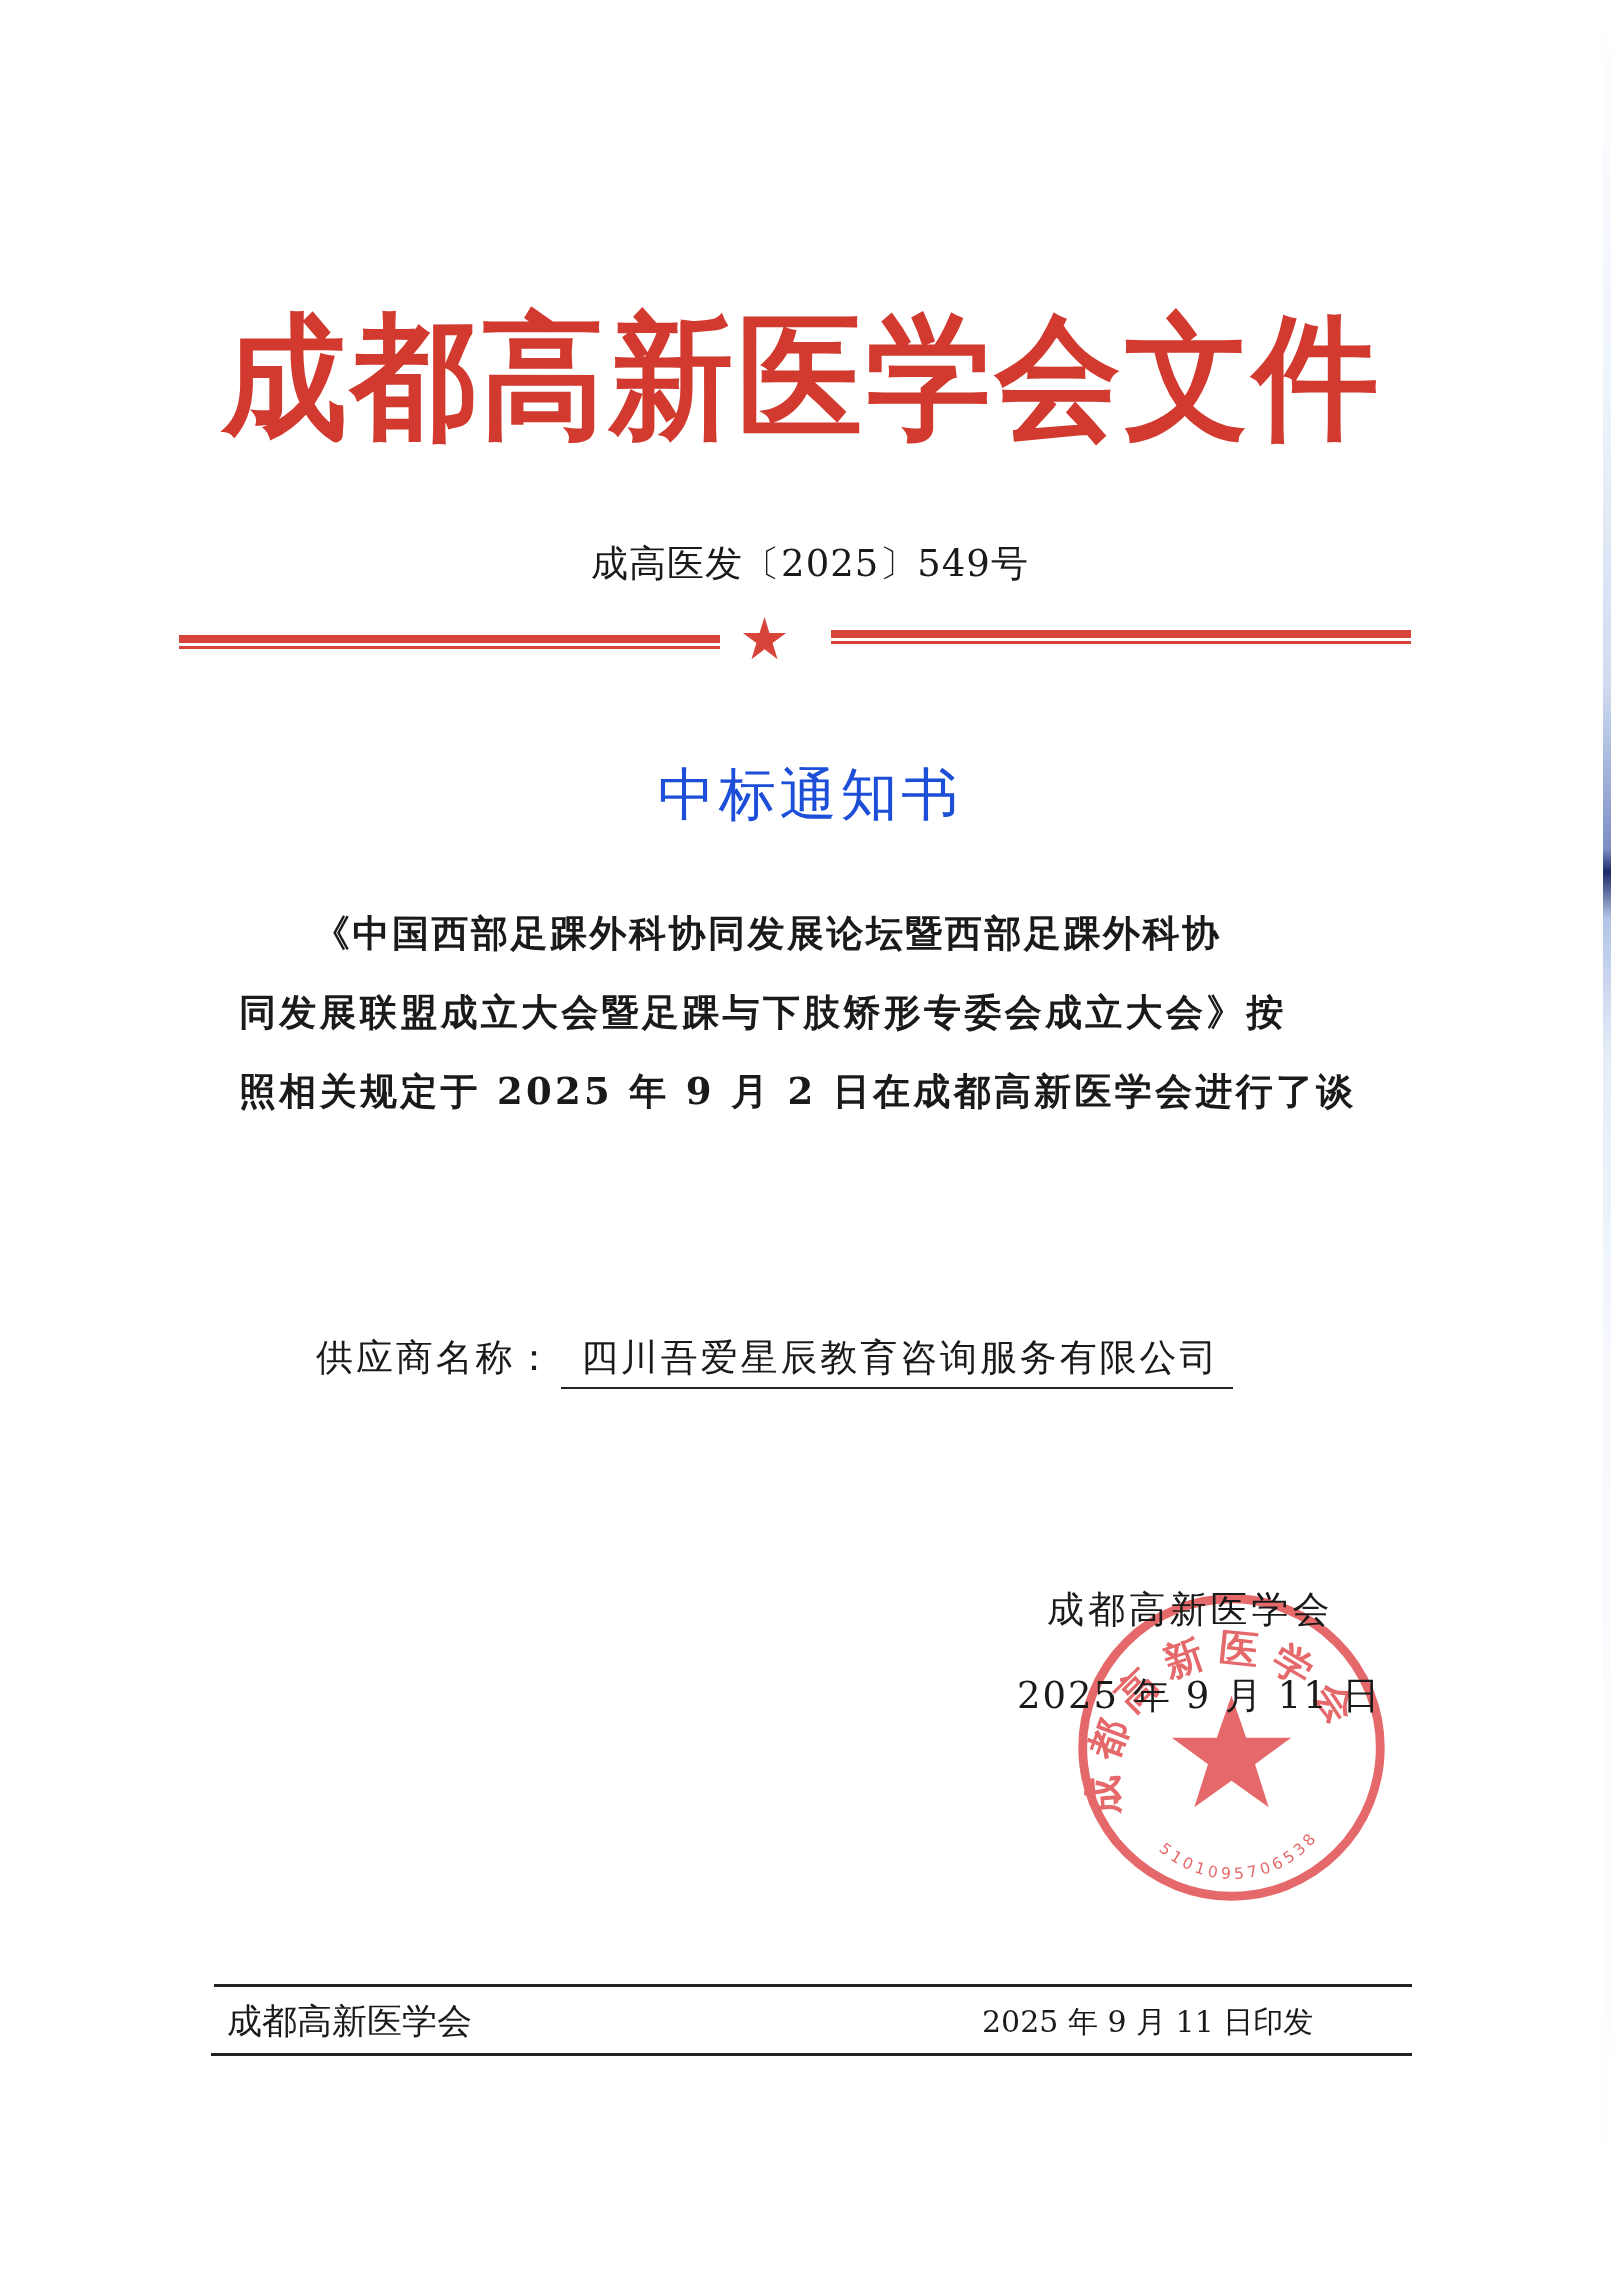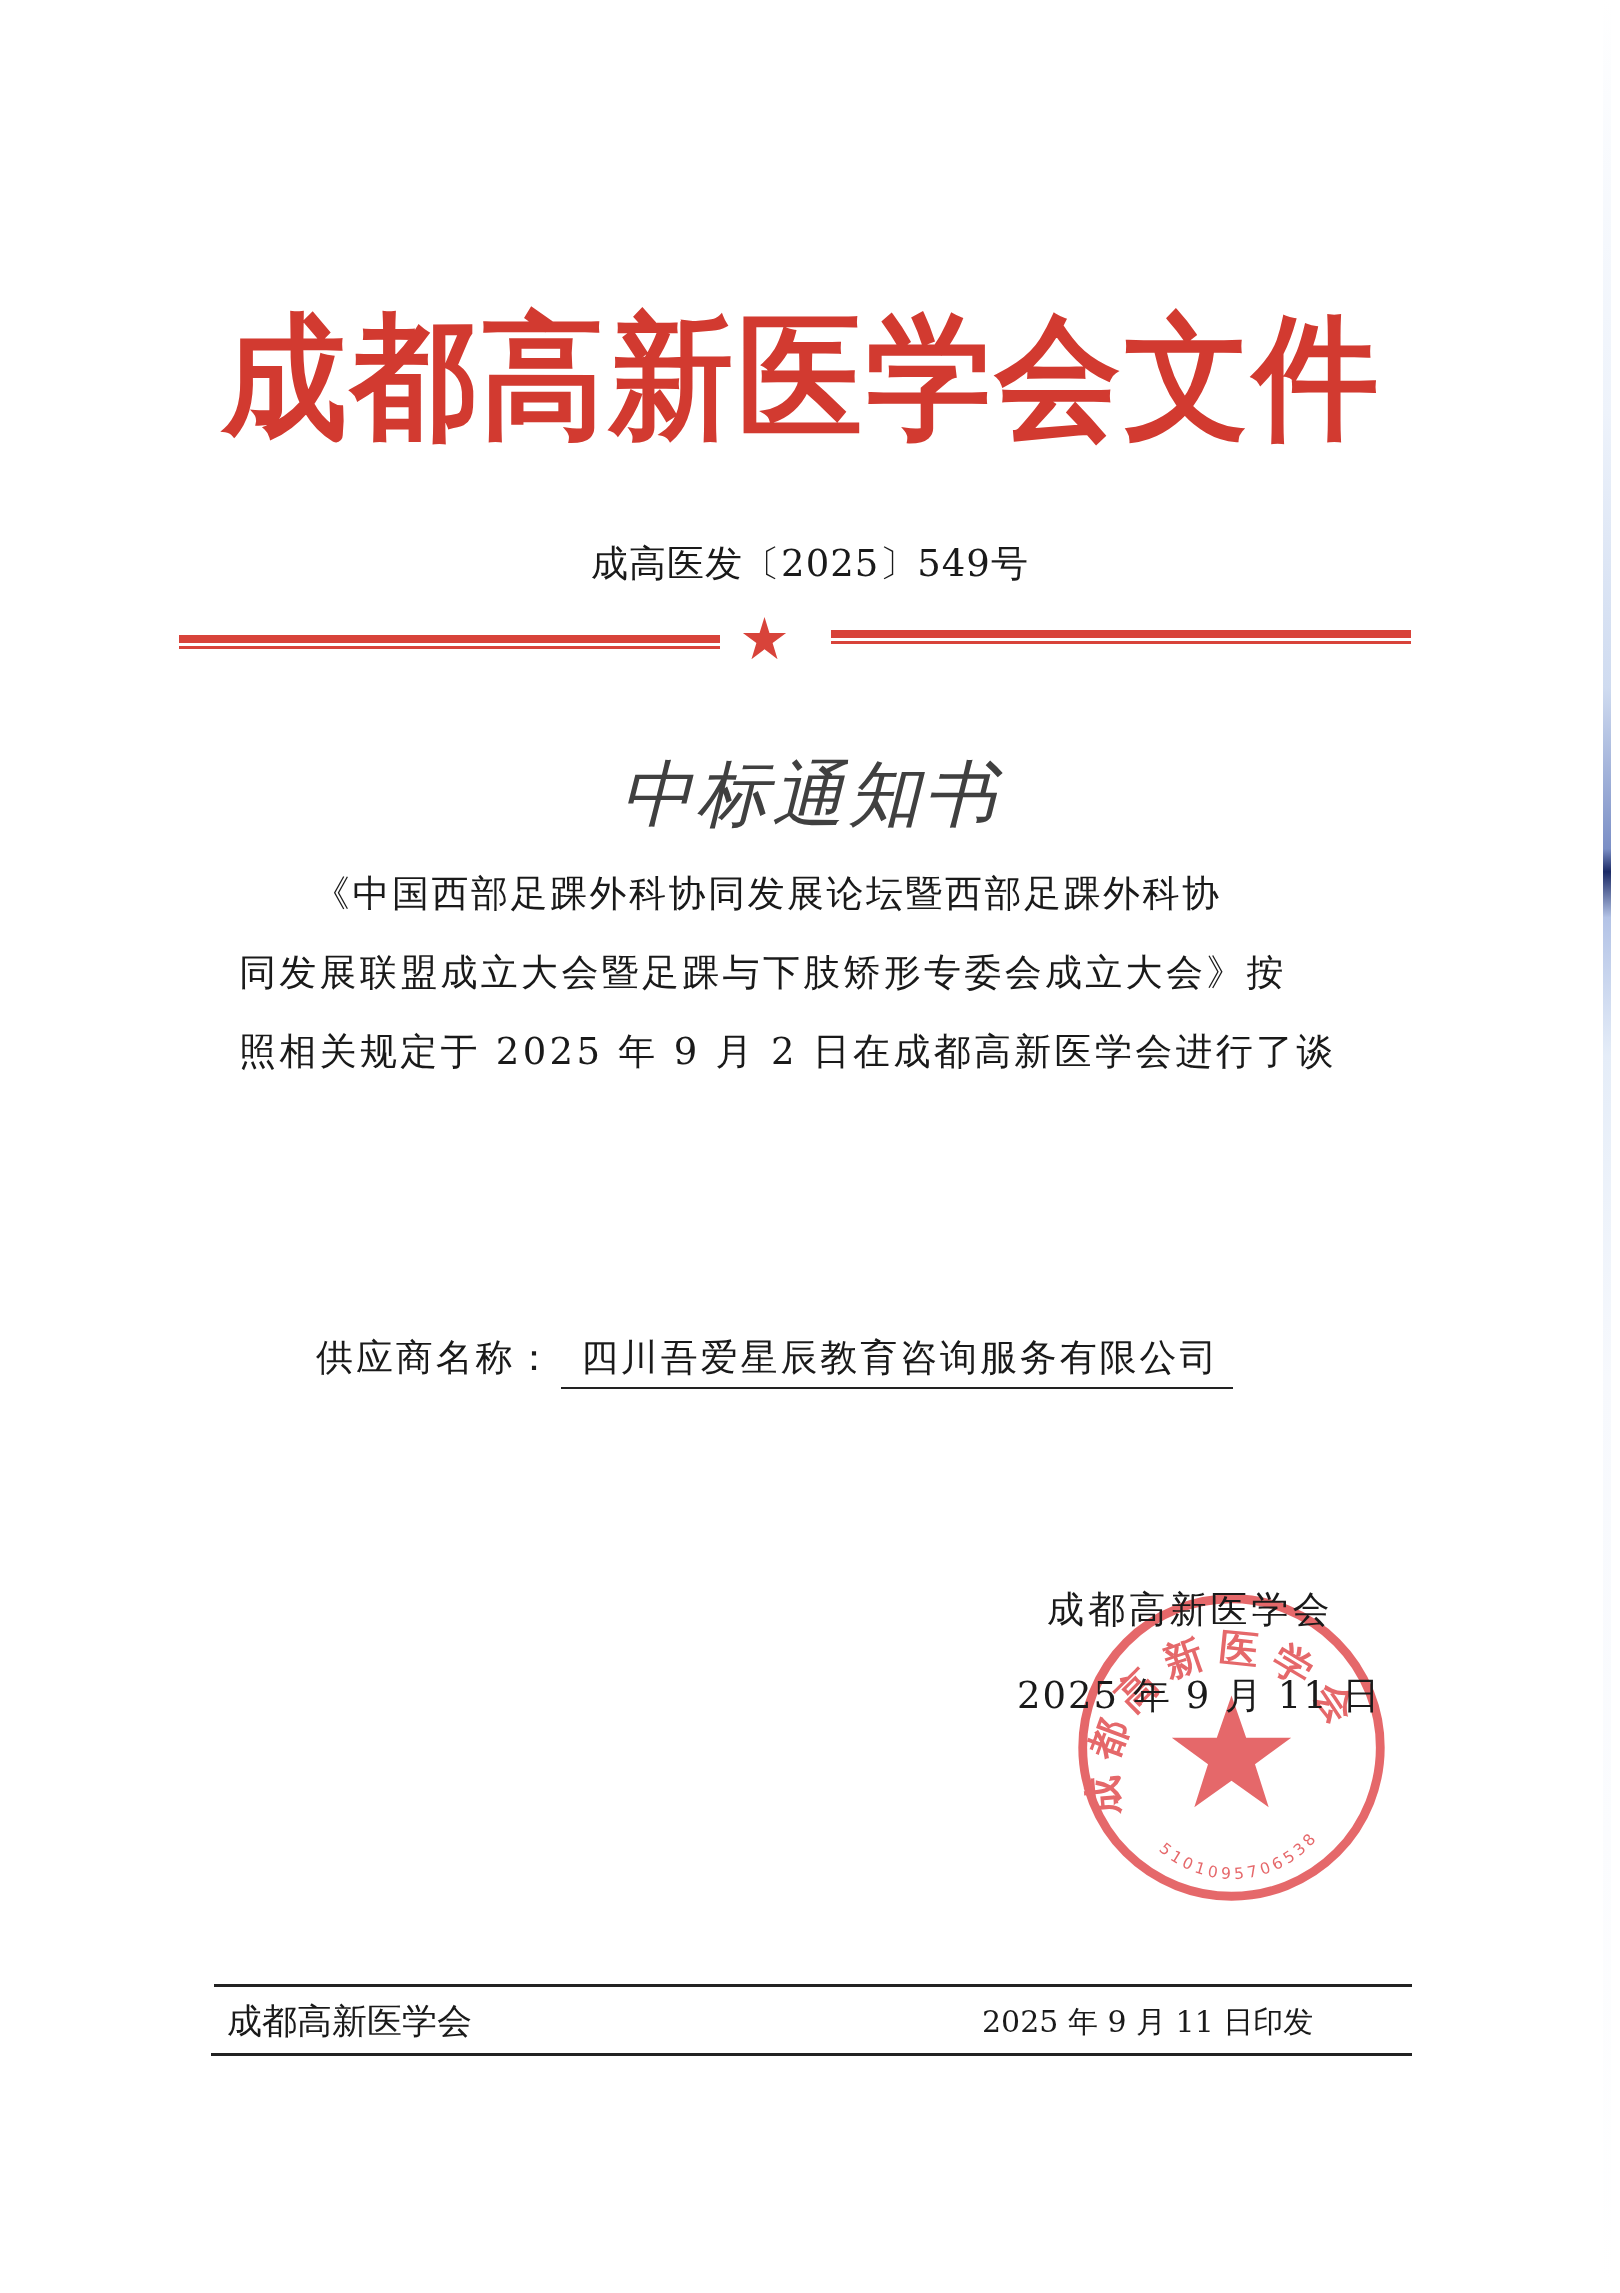--- a/index.html
+++ b/index.html
@@ -15,25 +15,25 @@
            font-size: 37px; line-height: 59px; letter-spacing: 1px; }
 
   .redline-left, .redline-right { position: absolute; height: 13.7px; }
   .redline-left { left: 179px; top: 635px; width: 541px; }
   .redline-right { left: 831px; top: 630px; width: 580px; }
   .redline-left .thick, .redline-right .thick { position: absolute; left: 0; right: 0; top: 0; height: 7.8px; background: #d8433a; }
   .redline-left .thin, .redline-right .thin { position: absolute; left: 0; right: 0; top: 10.8px; height: 2.9px; background: #d8433a; }
   .star { position: absolute; left: 742px; top: 616px; width: 45px; height: 45px; }
 
   .title { position: absolute; left: 0; width: 1620px; top: 755px; text-align: center;
-           font-family: "DejaVu Sans", "Liberation Sans", sans-serif; font-size: 72px;
-           line-height: 78px; letter-spacing: 3.9px; color: #404040; font-style: italic; }
+           font-family: "DejaVu Sans", "Liberation Sans", sans-serif; font-size: 57px;
+           line-height: 78px; letter-spacing: 3.9px; color: #1d4ed8; }
 
-  .body-para { position: absolute; left: 239px; top: 854px; width: 1117px;
-               font-size: 37px; line-height: 79px; letter-spacing: 3.3px; text-align: justify; }
+  .body-para { position: absolute; left: 239px; top: 894px; width: 1117px;
+               font-size: 37px; line-height: 79px; letter-spacing: 3.3px; text-align: justify; font-weight: bold; }
   .body-para .line { display: block; white-space: nowrap; }
   .body-para .indent { padding-left: 74px; letter-spacing: 2.5px; }
 
   .supplier { position: absolute; left: 316px; top: 1328px; font-size: 37px; line-height: 59px;
               letter-spacing: 2.9px; white-space: nowrap; }
   .supplier .name { display: inline-block; border-bottom: 2.9px solid #222; padding: 0 13.7px 0 19.6px; margin-left: 5.9px; }
 
   .sign-org { position: absolute; left: 1047px; top: 1580px; font-size: 37px; line-height: 59px; letter-spacing: 3.9px; white-space: nowrap; }
   .sign-date { position: absolute; left: 1017px; top: 1666px; font-size: 37px; line-height: 59px; letter-spacing: 2px; white-space: nowrap; }
 

